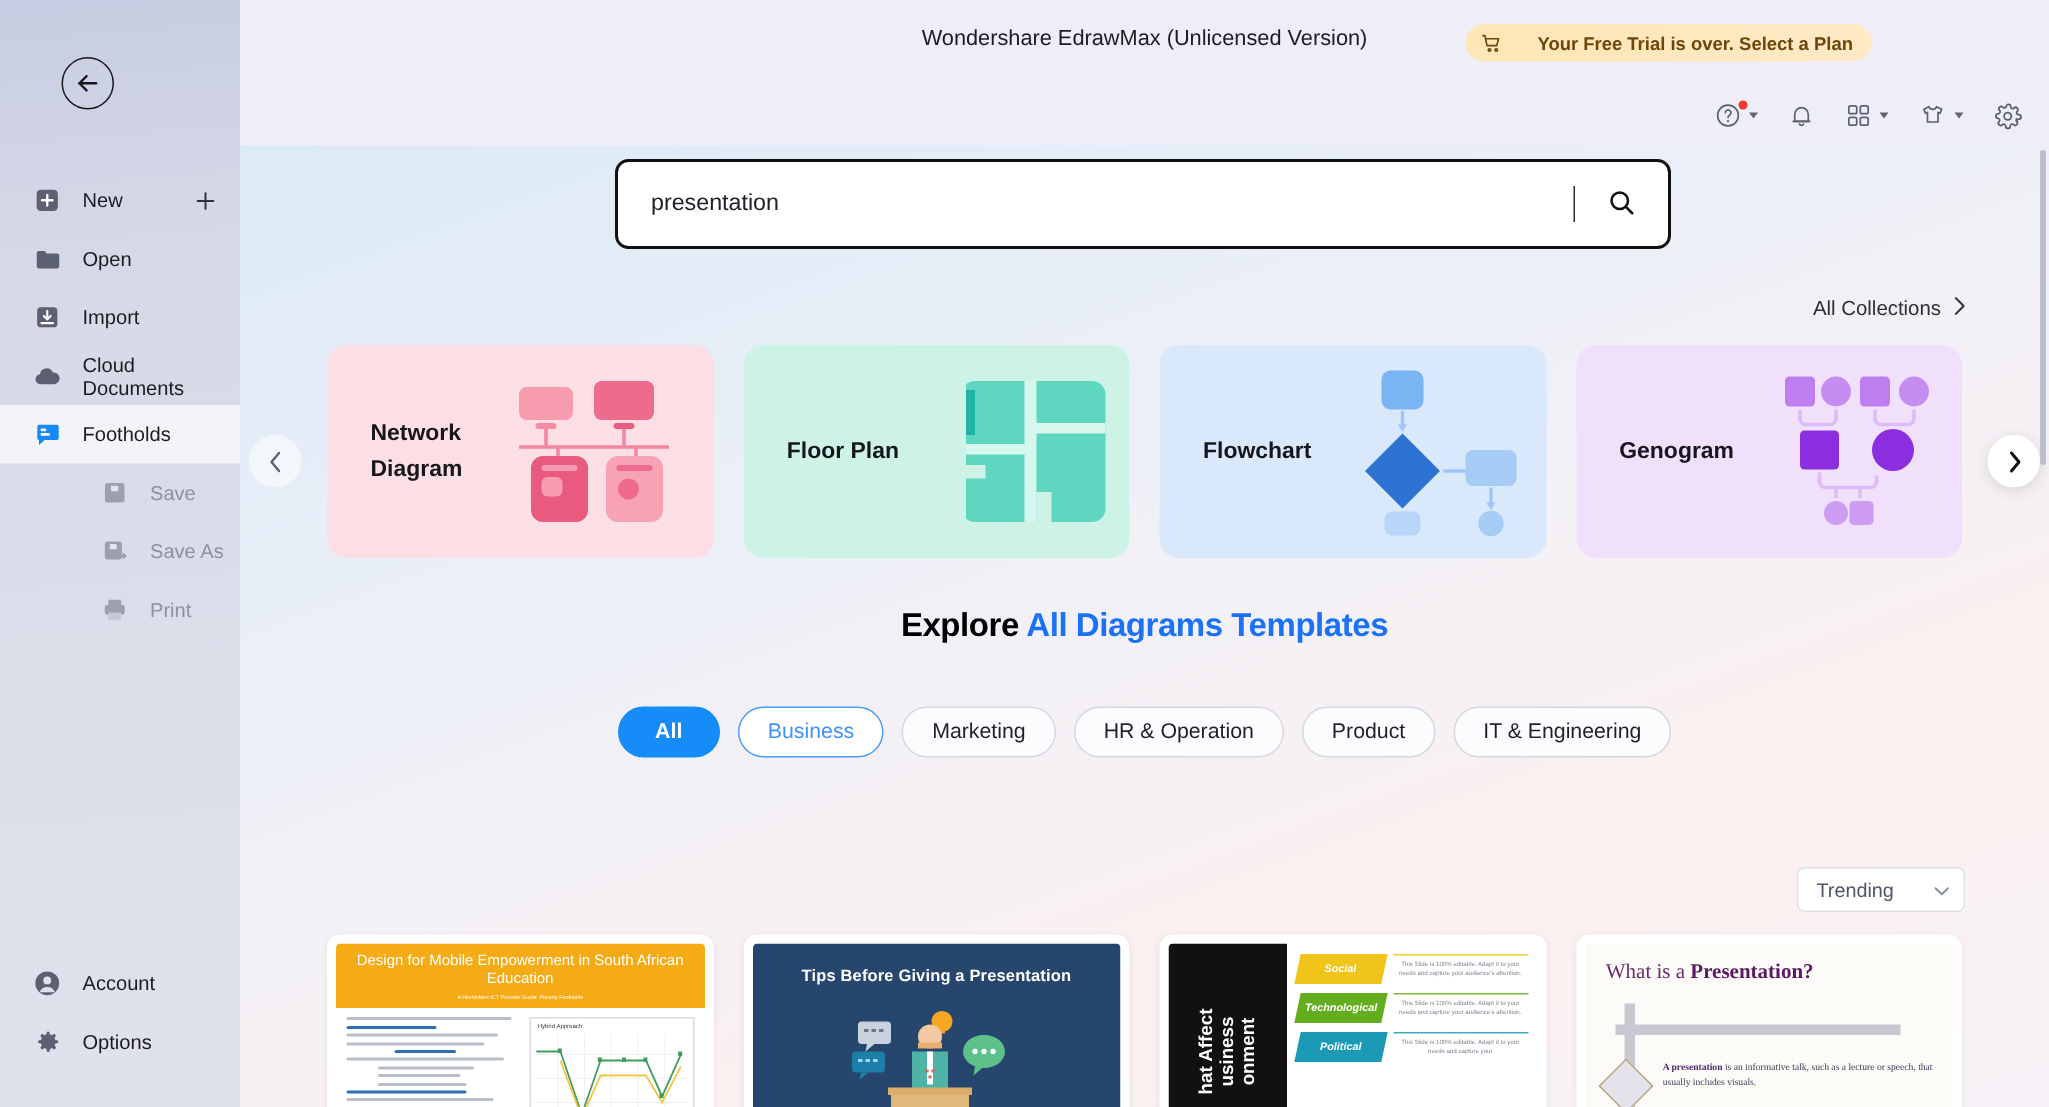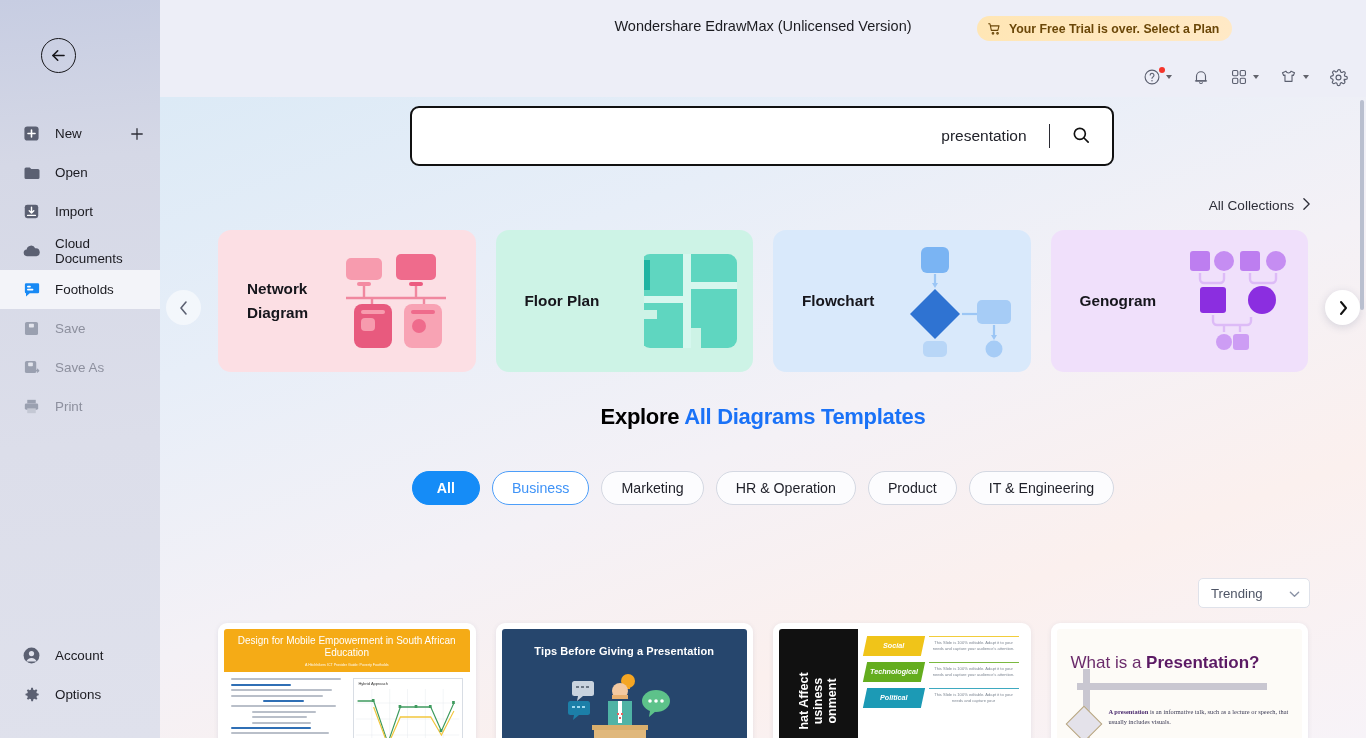--- a/index.html
+++ b/index.html
@@ -20,21 +20,21 @@
   }
   .app-title {
     position: absolute; left: 0; right: 0; top: 18px;
     text-align: center; font-size: 14.5px; color: #1c1c21;
   }
   .trial-pill {
     position: absolute; left: 817px; top: 16px;
     height: 25px; padding: 0 13px 0 10px;
     background: linear-gradient(90deg,#ffe6b5,#ffe9c6);
     border-radius: 13px;
-    display: flex; align-items: center; gap: 7px;
+    display: flex; align-items: center; gap: 23px;
     font-size: 12.3px; font-weight: bold; color: #6b4708;
     cursor: pointer;
   }
   .cart-icon { width: 15px; height: 14px; display: block; }
 
   
   .toolrow {
     position: absolute; left: 160px; top: 57px; width: 1206px; height: 40px;
     background: #edeef7;
     display: flex; align-items: center; justify-content: flex-end;
@@ -59,21 +59,21 @@
     display: flex; align-items: center; justify-content: center;
     cursor: pointer;
   }
   .nav { position: absolute; left: 0; top: 114px; width: 160px; }
   .nav-item {
     position: relative; height: 39px; display: flex; align-items: center;
     padding-left: 22px; gap: 14px; cursor: pointer; color: #1b1b21; font-size: 13.4px;
   }
   .nav-item .ico { width: 19px; height: 19px; display: flex; align-items: center; justify-content: center; flex: none; }
   .nav-item.active { background: #f3f4f9; }
-  .nav-item.disabled { color: #8d909e; cursor: default; }
+  .nav-item.disabled { color: #8d909e; cursor: default; margin-left: 45px; }
   .plus-new {
     position: absolute; right: 14px; top: 50%; transform: translateY(-50%);
     width: 18px; height: 18px; cursor: pointer;
   }
   .nav-bottom { position: absolute; left: 0; bottom: 24px; width: 160px; }
 
   
   .main {
     position: absolute; left: 160px; top: 97px; width: 1206px; height: 641px;
     background: linear-gradient(160deg,#dceaf6 0%,#e7eef8 26%,#f4f1f6 52%,#fbf0ee 74%,#f7f3f8 100%);
@@ -82,21 +82,20 @@
   .searchwrap { position: absolute; left: 250px; top: 9px; width: 704px; height: 60px; }
   .searchbox {
     width: 100%; height: 100%;
     background: #fff; border: 2.2px solid #111; border-radius: 9px;
     display: flex; align-items: center;
   }
   .searchbox input {
     flex: 1; border: 0; outline: none; background: transparent;
     font-size: 15.5px; color: #21222a; padding: 0 22px;
     font-family: "Liberation Sans", sans-serif;
-    text-align: right;
   }
   .sep { width: 1.4px; height: 24px; background: #2b2b33; }
   .searchbtn {
     width: 62px; height: 100%; display: flex; align-items: center; justify-content: center;
     cursor: pointer; background: transparent; border: 0;
   }
 
   .collections {
     position: absolute; right: 55px; top: 100px;
     display: flex; align-items: center; gap: 8px;
@@ -188,21 +187,21 @@
     color: #fff; font-size: 7.2px; font-weight: bold; font-style: italic; padding: 2px;
     text-align: center; line-height: 1.05;
   }
   .t3 .tag span { transform: skewX(12deg); display: block; }
   .t3 .desc { flex: 1; }
   .t3 .desc .bar { height: 1.3px; background: currentColor; opacity: .85; margin-bottom: 3px; }
   .t3 .desc p { font-size: 4.1px; color: #7e8793; text-align: center; line-height: 1.5; }
 
   
   .t4 { width: 100%; height: 100%; background: #fdfbf7; position: relative; padding: 12px 0 0 14px; }
-  .t4 .ttl { font-family: Liberation Sans, sans-serif; font-size: 17px; color: #6b2b6b; margin-top: 12px; }
+  .t4 .ttl { font-family: Liberation Serif, serif; font-size: 14px; color: #6b2b6b; }
   .t4 .ttl b { color: #5b1a64; }
   .t4 .hbar { position: absolute; left: 20px; top: 54px; width: 190px; height: 7px; background: #c9c7d1; }
   .t4 .vbar { position: absolute; left: 26px; top: 40px; width: 7px; height: 110px; background: #c9c7d1; }
   .t4 .dia { position: absolute; left: 14px; top: 82px; width: 26px; height: 26px; background: #e4e2ea; border: 1.2px solid #b9a77f; transform: rotate(45deg); }
   .t4 .txt { position: absolute; left: 52px; top: 78px; width: 190px; font-family: "Liberation Serif", serif;
              font-size: 6.4px; color: #3c3b55; line-height: 1.55; font-weight: bold; }
   .t4 .txt span { color: #4a2a6e; }
 
   
   .scrollbar { position: absolute; right: 0; top: 97px; width: 7px; height: 641px; background: transparent; }

